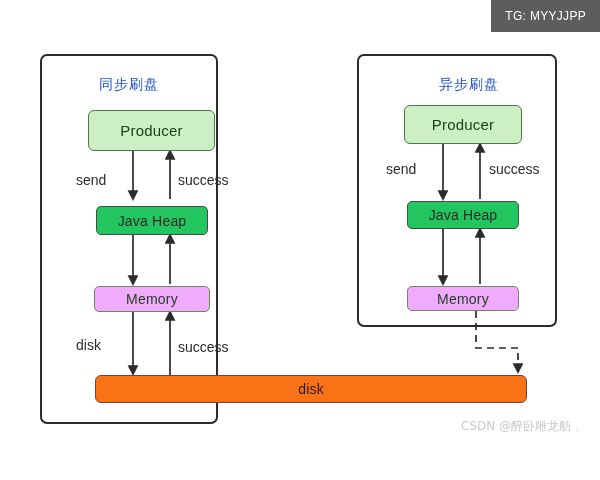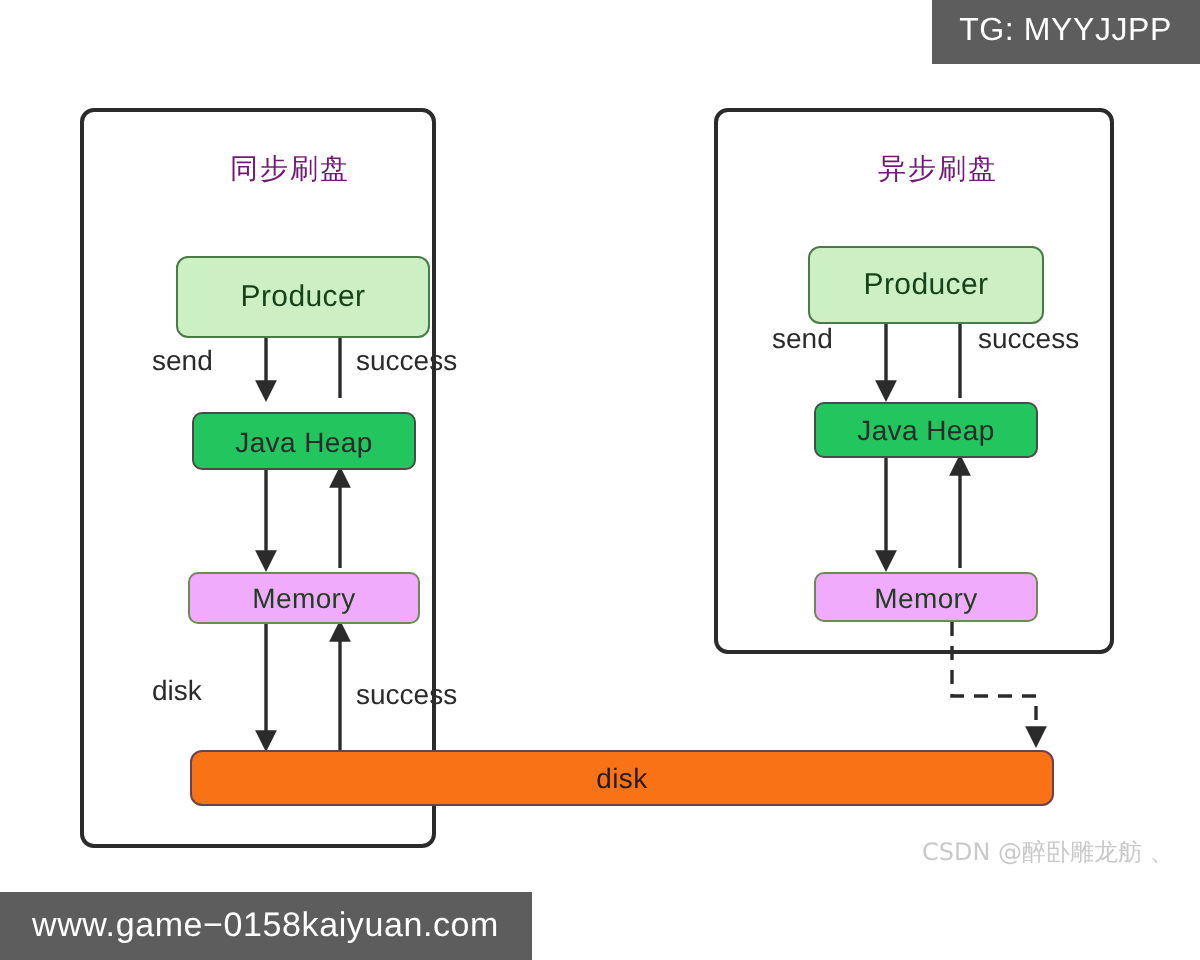--- a/index.html
+++ b/index.html
@@ -44,21 +44,20 @@
     font-size: 14px;
     letter-spacing: 0.2px;
     white-space: nowrap;
   }
   .node.producer {
     background: #ccf0c4;
     border: 1.6px solid #4a7a45;
     color: #18421a;
     border-radius: 6px;
     font-size: 15px;
-    margin-top: 18px;
   }
   .node.heap {
     background: #22c55e;
     border: 1.6px solid #4a4a4a;
     color: #2b2b2b;
     font-size: 14px;
   }
   .node.memory {
     background: #f0abfc;
     border: 1.6px solid #6d8a55;
@@ -78,46 +77,45 @@
     position: absolute;
     box-sizing: border-box;
     border: 2.6px solid #2b2b2b;
     border-radius: 7px;
     background: transparent;
   }
 
   .panel-title {
     position: absolute;
     font-size: 14px;
-    color: #701a75;
+    color: #1d4ed8;
     white-space: nowrap;
     text-align: center;
     font-family: "DejaVu Sans", "Liberation Sans", sans-serif;
     letter-spacing: 1px;
-    margin-left: 16px;
   }
 
   
   .edge-label {
     position: absolute;
     font-size: 14px;
     color: #2b2b2b;
     white-space: nowrap;
     font-family: "Liberation Sans", "DejaVu Sans", sans-serif;
   }
 
   
   .wm-bar {
     position: absolute;
     background: #5d5d5d;
     color: #ffffff;
     display: flex;
     align-items: center;
     justify-content: center;
-    font-size: 16px;
+    font-size: 12px;
     letter-spacing: 0.3px;
     white-space: nowrap;
   }
   .wm-tg {
     right: 0;
     top: 0;
     height: 32px;
     padding: 0 14px;
   }
   .wm-site {
@@ -171,21 +169,21 @@
       <line x1="480" y1="284" x2="480" y2="229" marker-end="url(#arrow)"></line>
 
       <path d="M 476 311 L 476 348 L 518 348 L 518 372" stroke-dasharray="7,5" marker-end="url(#arrow)"></path>
     </g>
   </svg>
 
   <div class="panel" style="left:40px; top:54px; width:178px; height:370px;"></div>
   <div class="panel-title" style="left:40px; top:76px; width:178px;">同步刷盘</div>
 
   <div class="panel" style="left:357px; top:54px; width:200px; height:273px;"></div>
-  <div class="panel-title" style="left:357px; top:76px; width:192px;">异步刷盘</div>
+  <div class="panel-title" style="left:357px; top:76px; width:192px;padding-left:16px;">异步刷盘</div>
 
   <div class="node producer" style="left:88px; top:110px; width:127px; height:41px;">Producer</div>
 
   <div class="node heap" style="left:96px; top:206px; width:112px; height:29px;">Java Heap</div>
 
   <div class="node memory" style="left:94px; top:286px; width:116px; height:26px;">Memory</div>
 
   <div class="node producer" style="left:404px; top:105px; width:118px; height:39px;">Producer</div>
 
   <div class="node heap" style="left:407px; top:201px; width:112px; height:28px;">Java Heap</div>
@@ -197,17 +195,16 @@
   <div class="edge-label" style="left:76px; top:172px;">send</div>
   <div class="edge-label" style="left:178px; top:172px;">success</div>
   <div class="edge-label" style="left:76px; top:337px;">disk</div>
   <div class="edge-label" style="left:178px; top:339px;">success</div>
 
   <div class="edge-label" style="left:386px; top:161px;">send</div>
   <div class="edge-label" style="left:489px; top:161px;">success</div>
 
   <div class="wm-bar wm-tg">TG: MYYJJPP</div>
 
-  <div class="wm-bar wm-site">www.game−0158kaiyuan.com</div>
 
   <div class="wm-csdn" style="left:428px; top:418px;">CSDN @醉卧雕龙舫 、</div>
 
 </div>
 
 </body></html>

